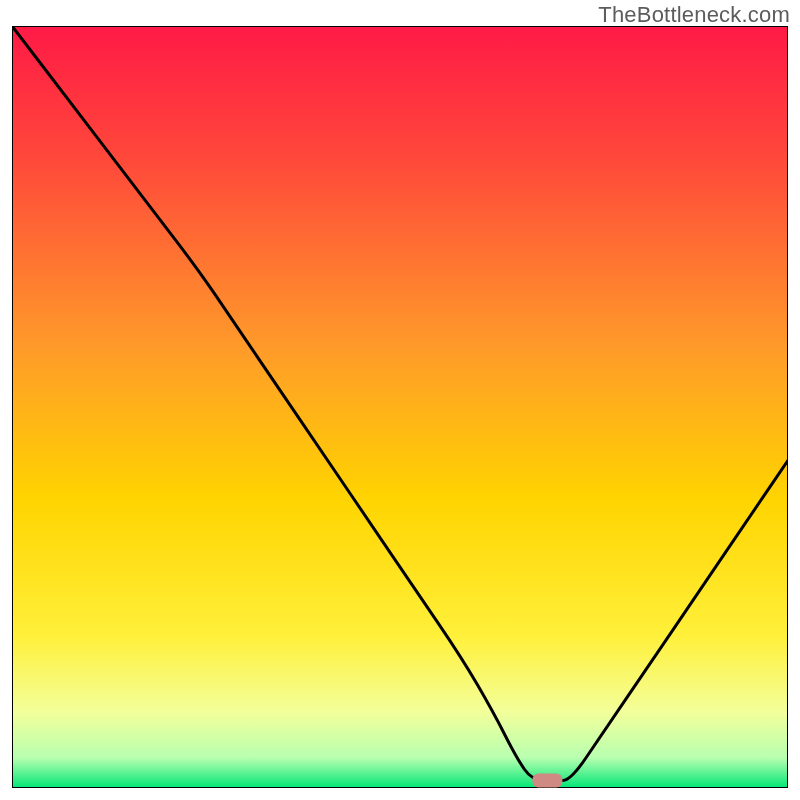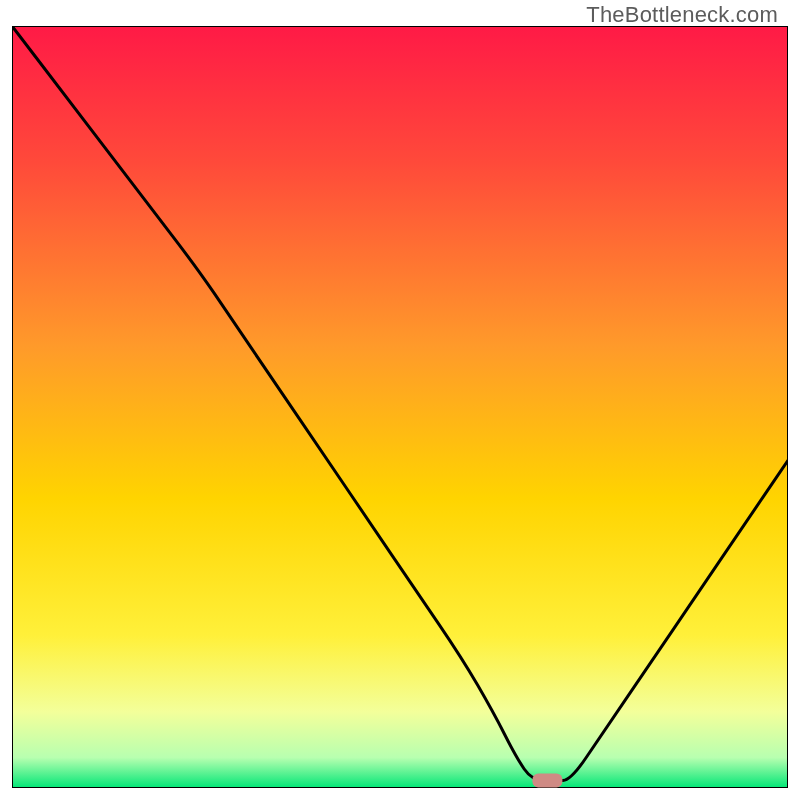--- a/index.html
+++ b/index.html
@@ -11,21 +11,21 @@
     font-family: Arial, Helvetica, sans-serif;
   }
   .outer {
     position: relative;
     width: 800px;
     height: 800px;
   }
   .watermark {
     position: absolute;
     top: 2px;
-    right: 22px;
+    right: 10px;
     font-size: 22px;
     color: #5c5c5c;
     letter-spacing: 0.2px;
     font-weight: 500;
     z-index: 10;
   }
   .plot-wrap {
     position: absolute;
     left: 12px;
     top: 26px;

